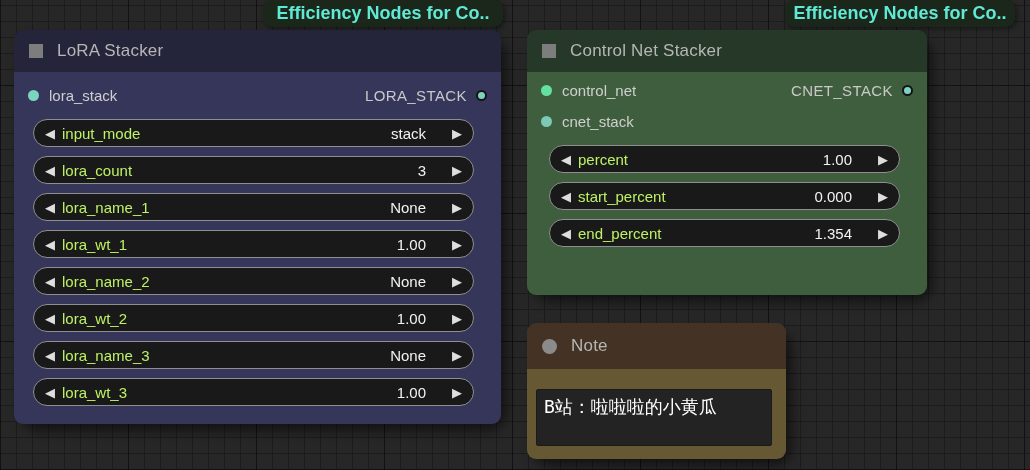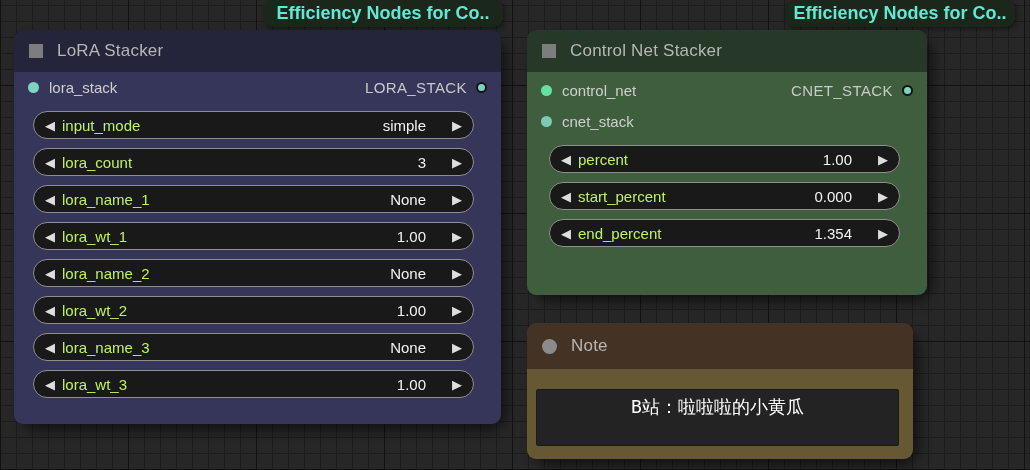--- a/index.html
+++ b/index.html
@@ -16,21 +16,21 @@
   }
   .badge {
     position:absolute; top:0; height:27px; border-radius:9px;
     background:#1c271b; color:#5eead4; font-weight:bold; font-size:18px;
     display:flex; align-items:center; justify-content:center;
     box-shadow:2px 2px 5px rgba(0,0,0,.4); white-space:nowrap; overflow:hidden;
   }
   .badge.left  { left:263px; width:240px; }
   .badge.right { left:785px; width:230px; }
 
-  .node { position:absolute; border-radius:19px; box-shadow:6px 7px 12px rgba(0,0,0,.5);text-align:center; }
+  .node { position:absolute; border-radius:19px; box-shadow:6px 7px 12px rgba(0,0,0,.5); }
   .node-header {
     position:absolute; left:0; right:0; top:0; height:42px;
     border-radius:9px 9px 0 0; display:flex; align-items:center;
     padding:0 15px; gap:14px;
   }
   .node-body { position:absolute; left:0; right:0; top:42px; bottom:0; border-radius:0 0 9px 9px; }
   .collapse-box { width:14px; height:14px; background:#7d7d7d; flex:0 0 auto; }
   .collapse-dot { width:15px; height:15px; border-radius:50%; background:#8b8b8b; flex:0 0 auto; }
   .node-title { font-size:17px; color:#b6b6b6; letter-spacing:.2px; }
 
@@ -38,25 +38,25 @@
   .lora { left:14px; top:30px; width:487px; height:394px; }
   .lora .node-header { background:#24243a; }
   .lora .node-body   { background:#36365b; }
 
   
   .cnet { left:527px; top:30px; width:400px; height:265px; }
   .cnet .node-header { background:#263827; }
   .cnet .node-body   { background:#3f5e3e; }
 
   
-  .note { left:527px; top:323px; width:386px; height:136px; }
+  .note { left:527px; top:323px; width:259px; height:136px; }
   .note .node-header { background:#443324; height:46px; }
   .note .node-body   { background:#665832; top:46px; }
 
-  .ports { }
+  .ports { padding-top:8px; }
   .cnet .ports { padding-top:3px; }
   .port-row { height:31px; display:flex; align-items:center; padding:0 14px; }
   .port-in  { display:flex; align-items:center; gap:10px; }
   .port-dot { width:11px; height:11px; border-radius:50%; flex:0 0 auto; }
   .port-label { font-size:15px; color:#cfcfcf; }
   .port-out { margin-left:auto; display:flex; align-items:center; gap:9px; }
   .port-out .port-label { color:#c9c9c9; letter-spacing:.4px; }
   .out-dot { width:11px; height:11px; border-radius:50%; border:2px solid #141414; flex:0 0 auto; }
 
   .widgets { padding:8px 27px 0 19px; }
@@ -102,21 +102,21 @@
           <span class="port-out">
             <span class="port-label">LORA_STACK</span>
             <span class="out-dot" style="background-color: rgb(124, 212, 192);"></span>
           </span>
         </div>
       </div>
       <div class="widgets">
         <div class="widget">
           <span class="w-arrow dec">◀</span>
           <span class="w-name">input_mode</span>
-          <span class="w-val">simple</span>
+          <span class="w-val">stack</span>
           <span class="w-arrow inc">▶</span>
         </div>
         <div class="widget">
           <span class="w-arrow dec">◀</span>
           <span class="w-name">lora_count</span>
           <span class="w-val">3</span>
           <span class="w-arrow inc">▶</span>
         </div>
         <div class="widget">
           <span class="w-arrow dec">◀</span>

